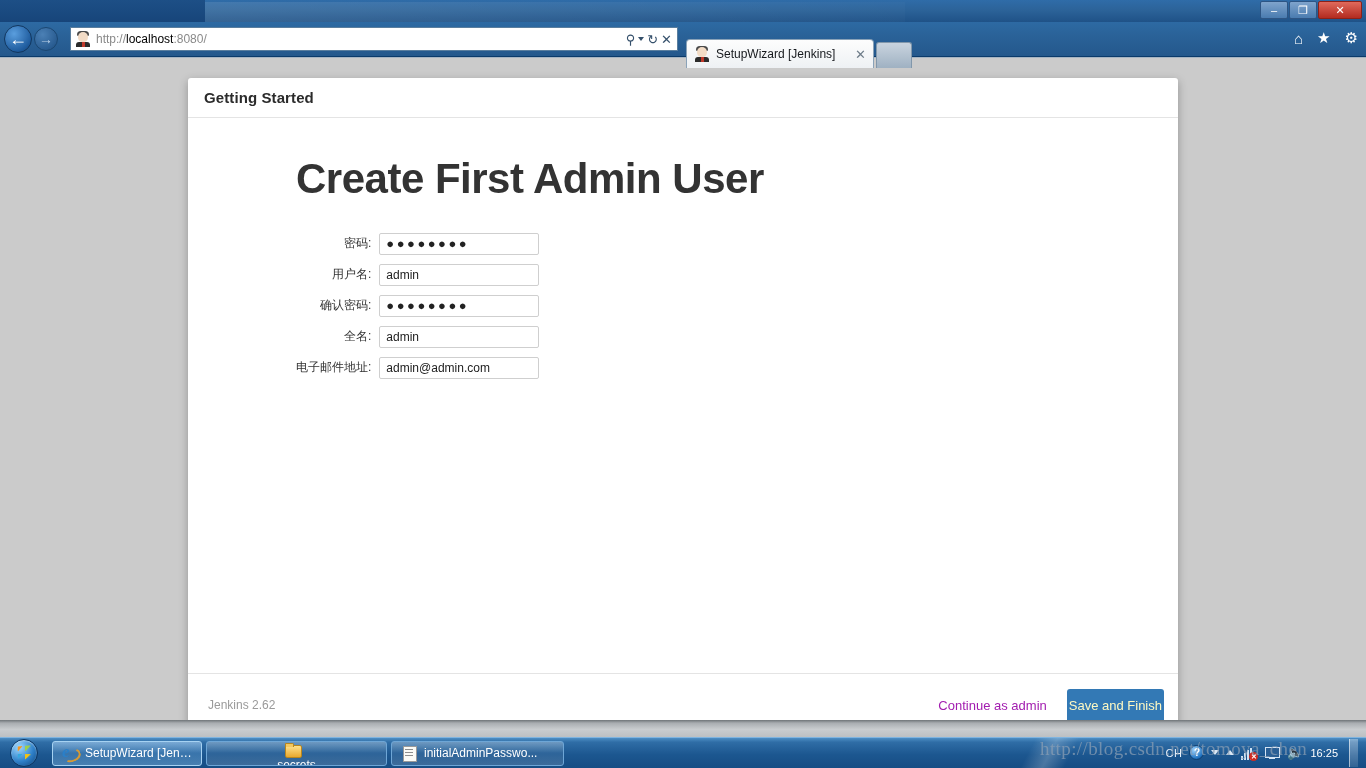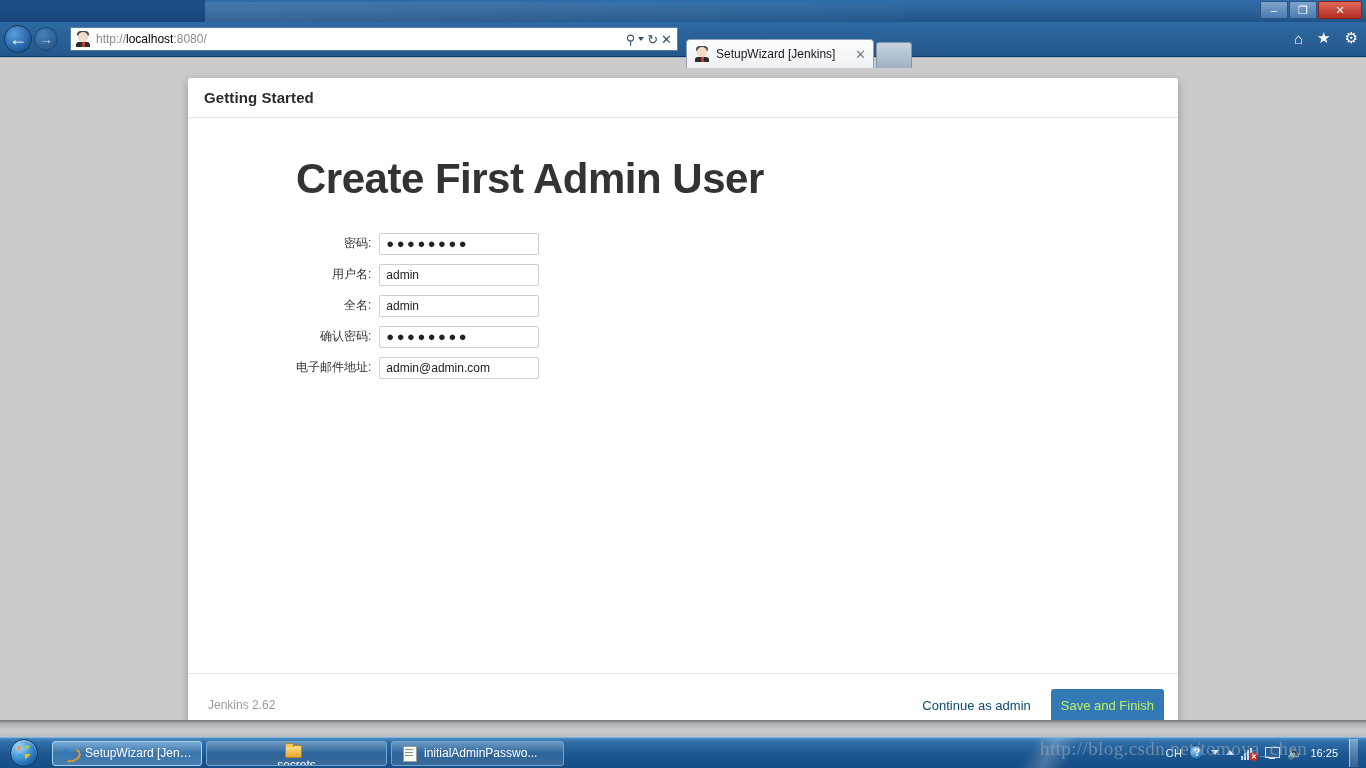--- a/index.html
+++ b/index.html
@@ -238,29 +238,29 @@
 
   .wizard-foot {
     height: 63px; flex: 0 0 auto;
     border-top: 1px solid #e4e4e4;
     display: flex; align-items: center;
     padding: 0 14px 0 20px;
   }
   .foot-version { font-size: 12px; color: #9a9a9a; }
   .foot-spacer { flex: 1 1 auto; }
   .foot-link {
-    font-size: 13px; color: #0c4a6e;
+    font-size: 13px; color: #a21caf;
     text-decoration: none; margin-right: 20px;
   }
   .foot-btn {
     font-family: "Liberation Sans", sans-serif;
-    font-size: 13px; color: #bef264;
+    font-size: 13px; color: #fef9c3;
     background: #3379b5;
     border: none; border-radius: 3px;
-    padding: 9px 10px;
+    padding: 9px 2px;
     cursor: pointer;
   }
 
   
   .statusstrip {
     position: absolute; left: 0; top: 720px;
     width: 1366px; height: 17px;
     background: linear-gradient(to bottom,#6f7478 0%,#a9adb1 18%, #c9cccf 55%, #bcc0c3 100%);
   }
   .taskbar {
@@ -481,29 +481,29 @@
                 <input type="text" class="pw" value="●●●●●●●●" style="">
               </td>
             </tr>
             <tr>
               <td class="lbl">用户名:</td>
               <td class="fld">
                 <input type="text" value="admin" style="">
               </td>
             </tr>
             <tr>
+              <td class="lbl">确认密码:</td>
+              <td class="fld">
+                <input type="text" class="pw" value="●●●●●●●●" style="">
+              </td>
+            </tr>
+            <tr>
               <td class="lbl">全名:</td>
               <td class="fld">
                 <input type="text" value="admin" style="">
-              </td>
-            </tr>
-            <tr>
-              <td class="lbl">确认密码:</td>
-              <td class="fld">
-                <input type="text" class="pw" value="●●●●●●●●" style="">
               </td>
             </tr>
             <tr>
               <td class="lbl">电子邮件地址:</td>
               <td class="fld">
                 <input type="text" value="admin@admin.com" style="">
               </td>
             </tr>
           </tbody>
         </table>

